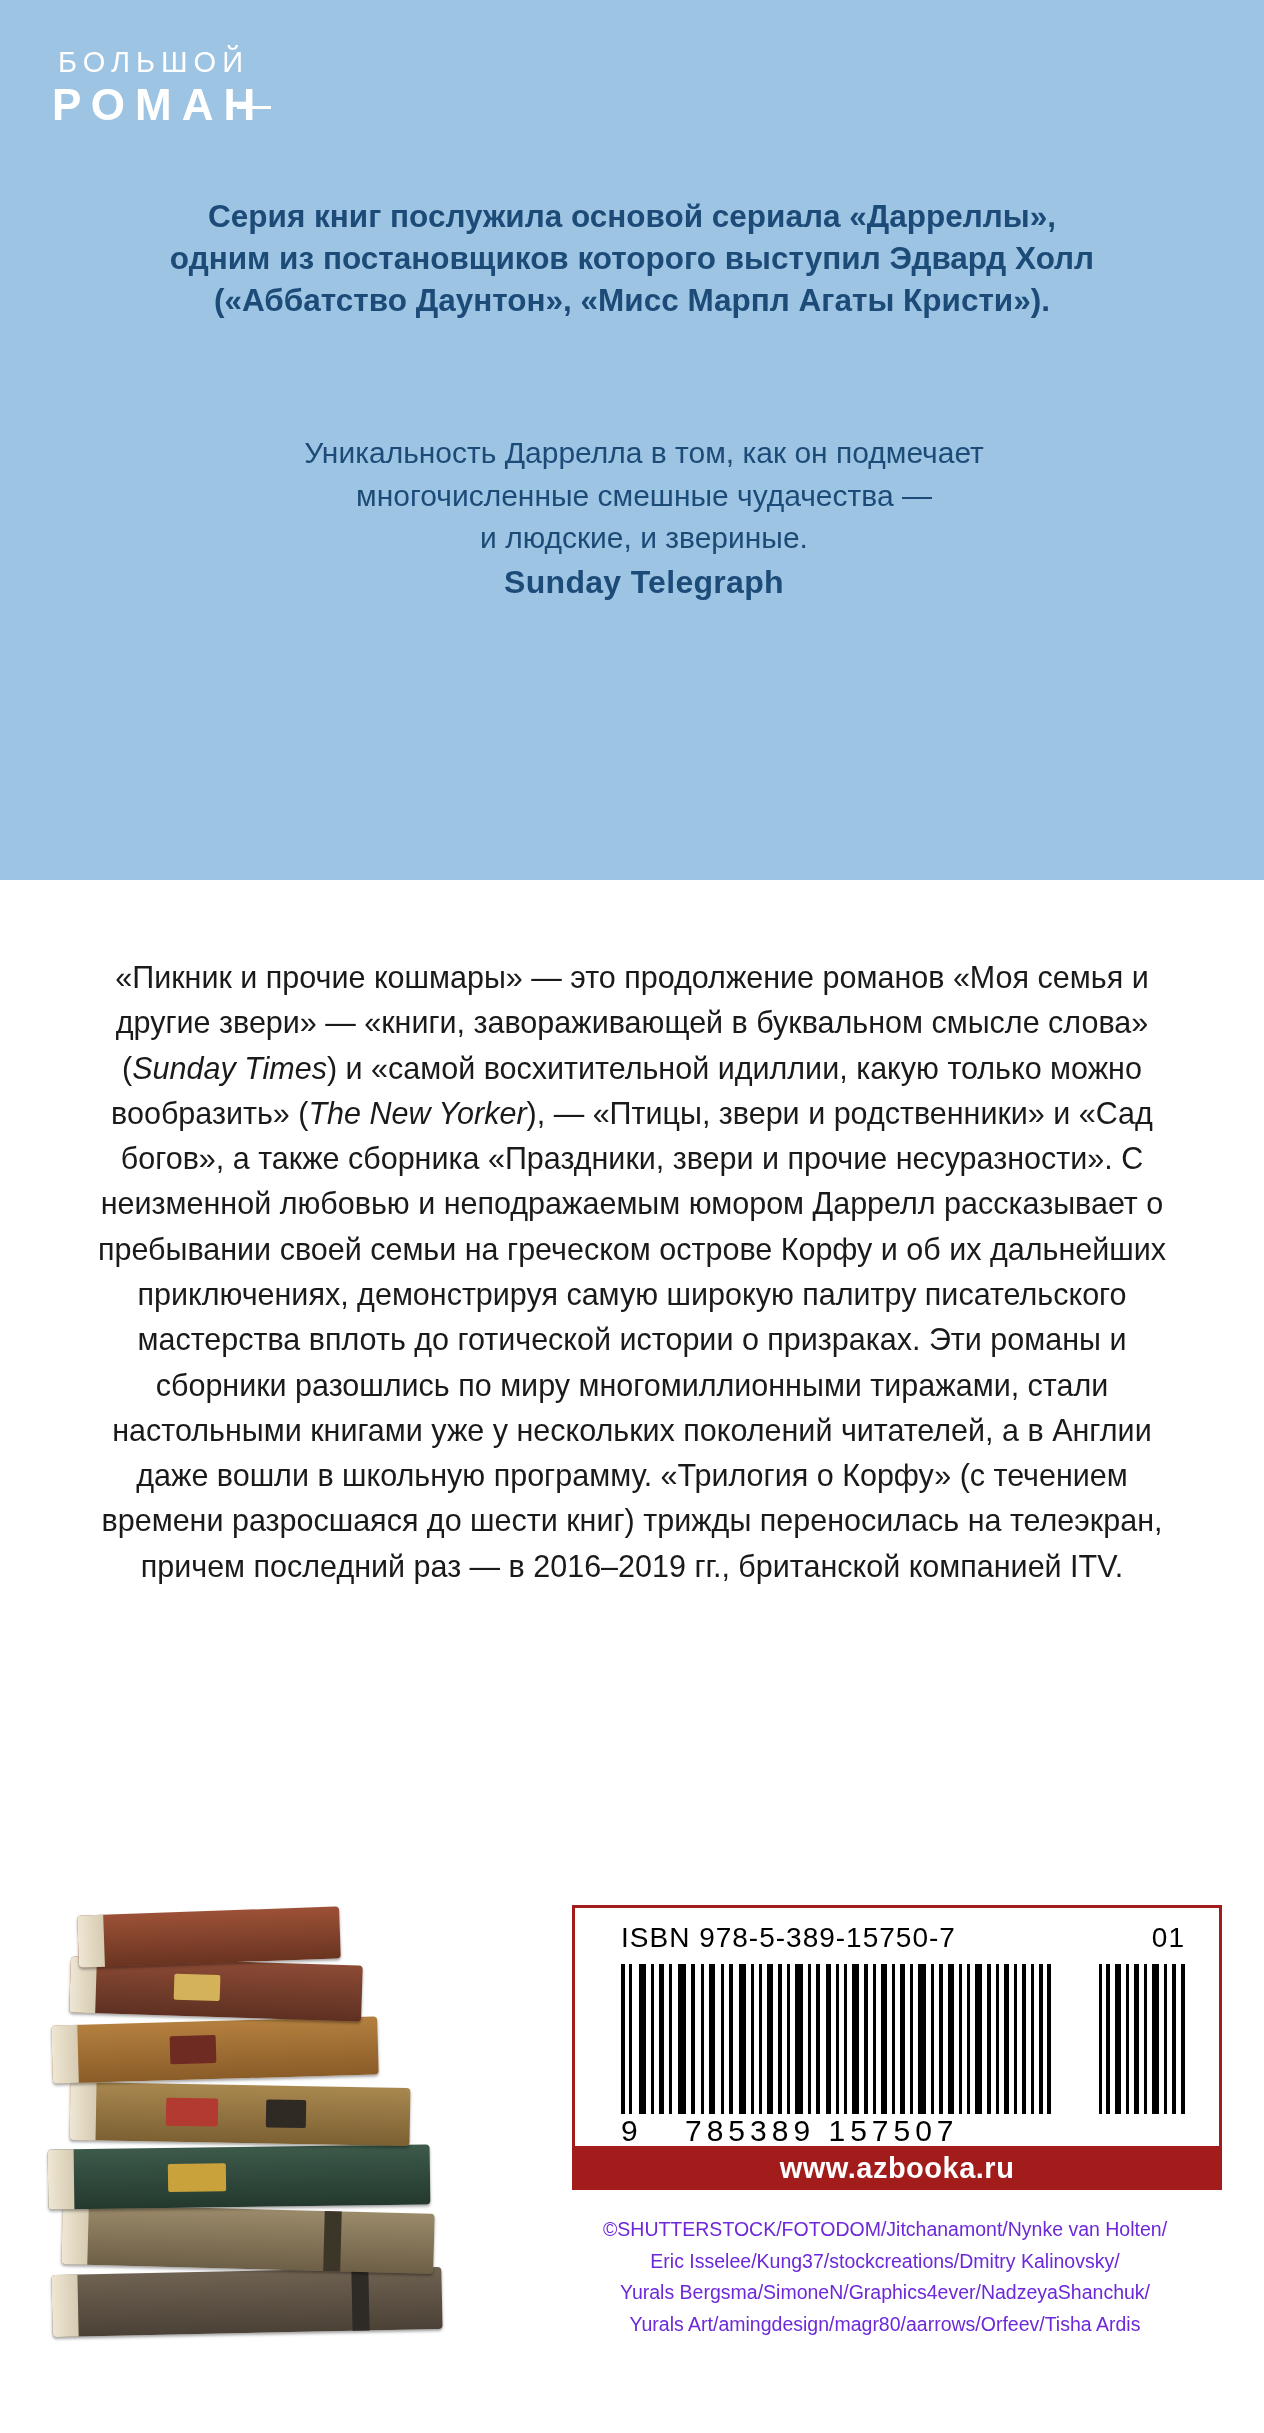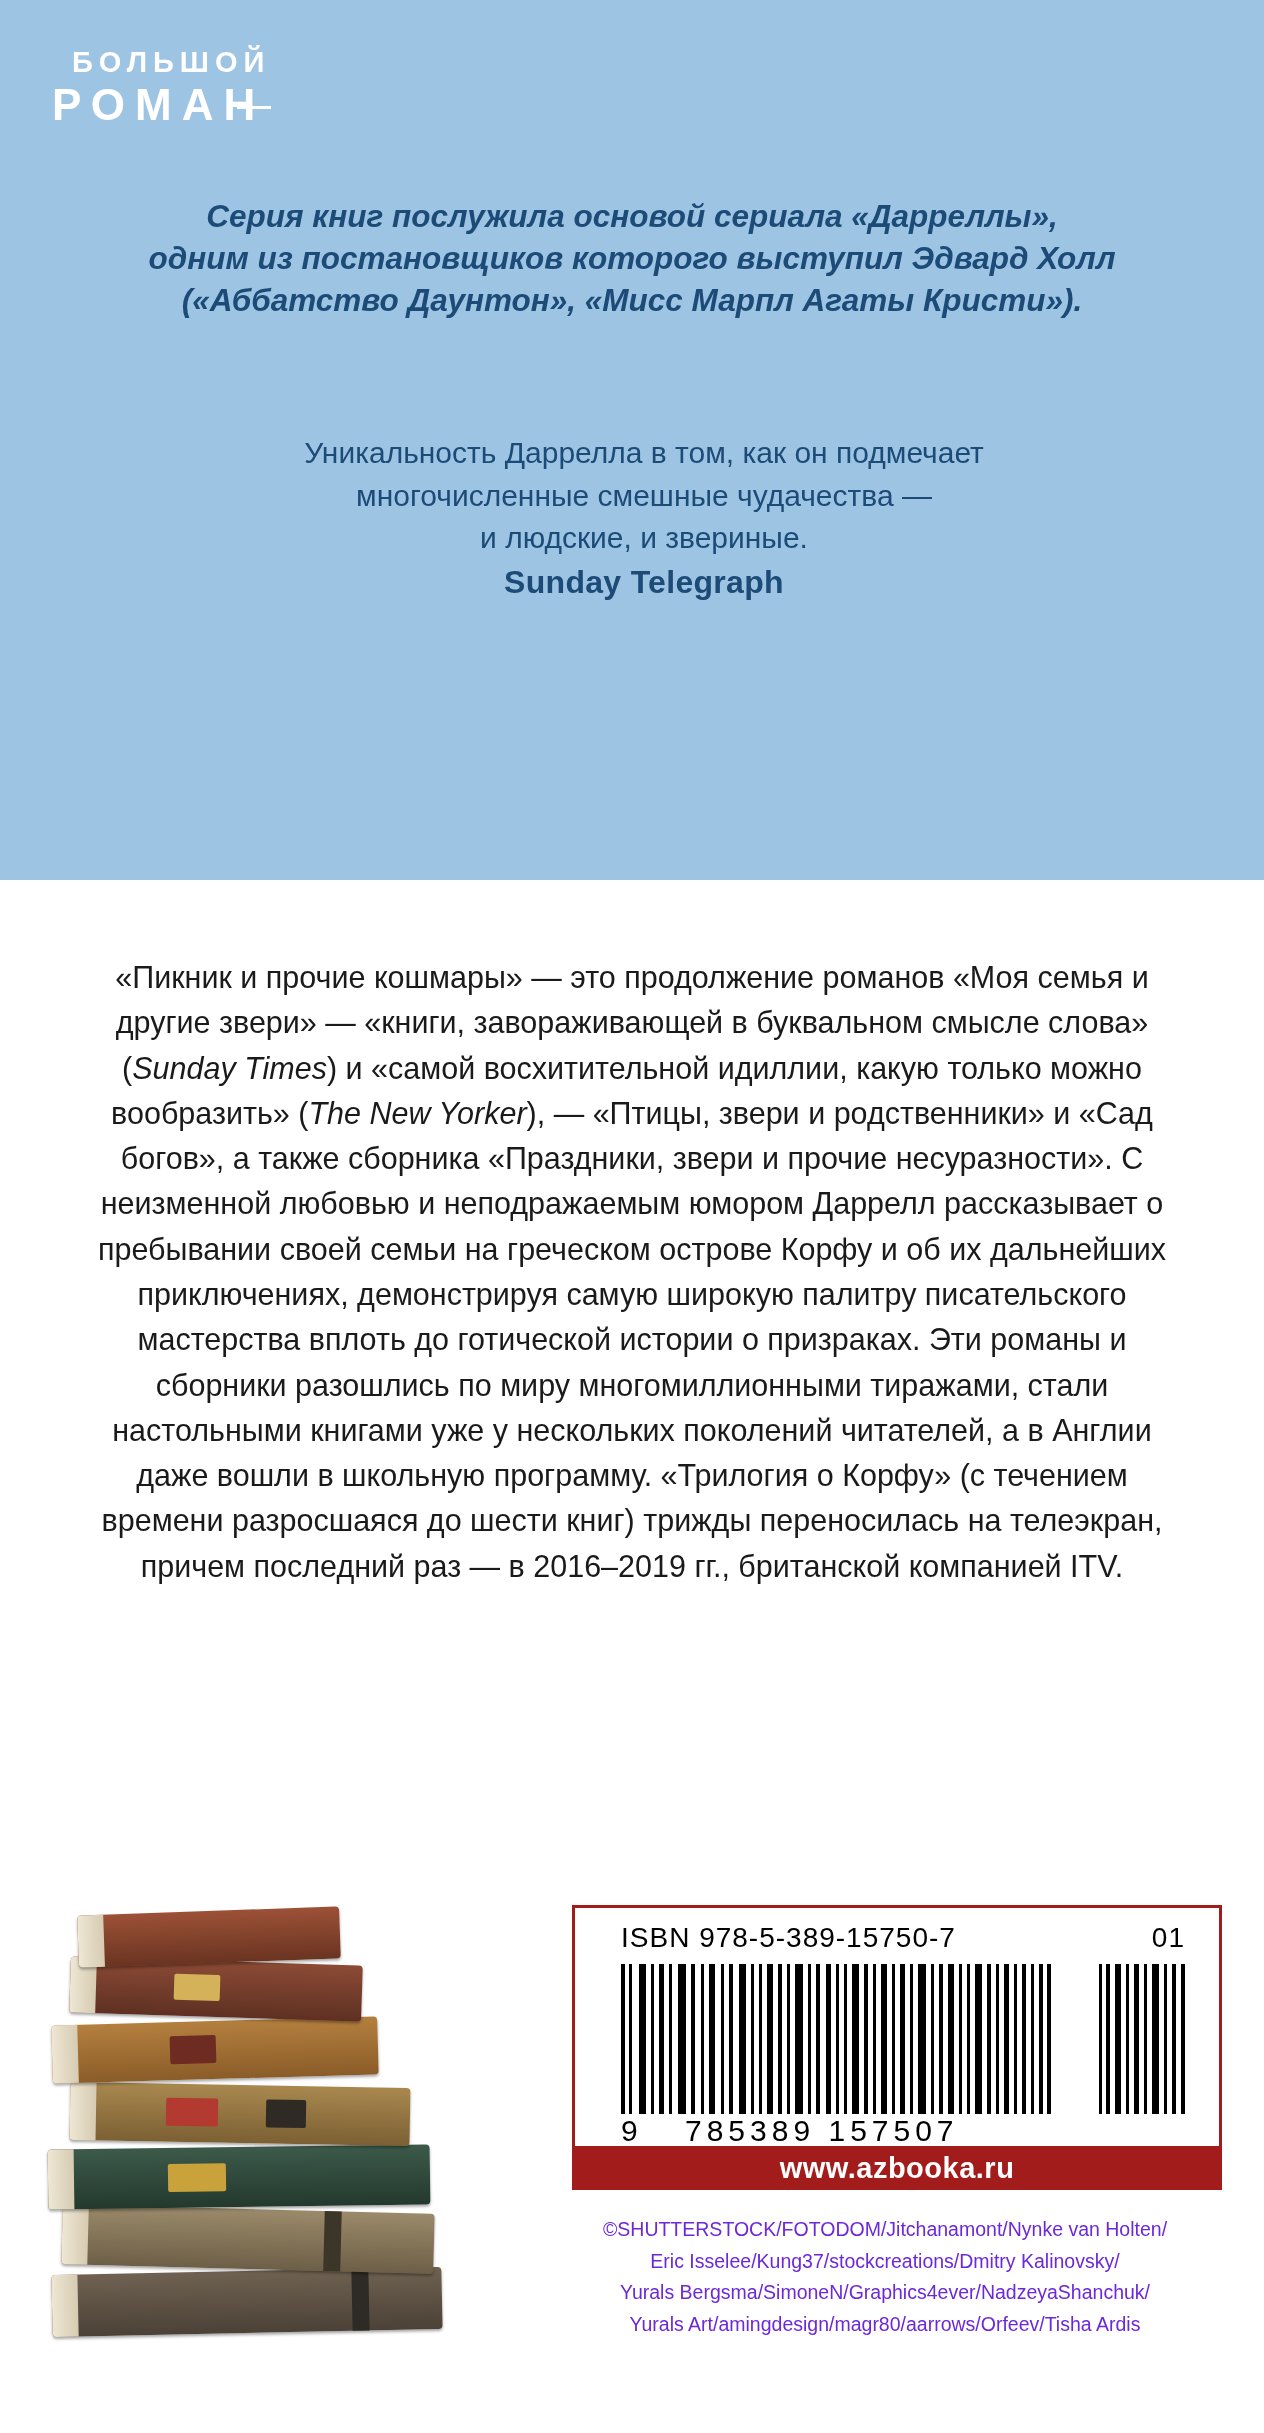--- a/index.html
+++ b/index.html
@@ -28,23 +28,23 @@
 
   .series-logo {
     position: absolute;
     left: 52px;
     top: 48px;
     color: #ffffff;
   }
   .series-logo .line1 {
     font-size: 29px;
     letter-spacing: 6px;
-    font-weight: 700;
+    font-weight: 400;
     line-height: 1;
-    margin: 0 0 6px 20px;
+    margin: 0 0 6px 6px;
   }
   .series-logo .line2 {
     font-size: 44px;
     letter-spacing: 10px;
     font-weight: 700;
     line-height: 1;
     margin: 0;
     position: relative;
     display: inline-block;
   }
@@ -63,21 +63,20 @@
     left: 0;
     top: 195px;
     width: 1264px;
     text-align: center;
     color: #1c4b78;
     font-weight: 700;
     font-size: 31.5px;
     line-height: 1.34;
     padding: 0 50px;
     box-sizing: border-box;
-    font-style: italic;
   }
 
   .quote-block {
     position: absolute;
     left: 12px;
     top: 432px;
     width: 1264px;
     text-align: center;
     color: #1c4b78;
     font-size: 30px;

